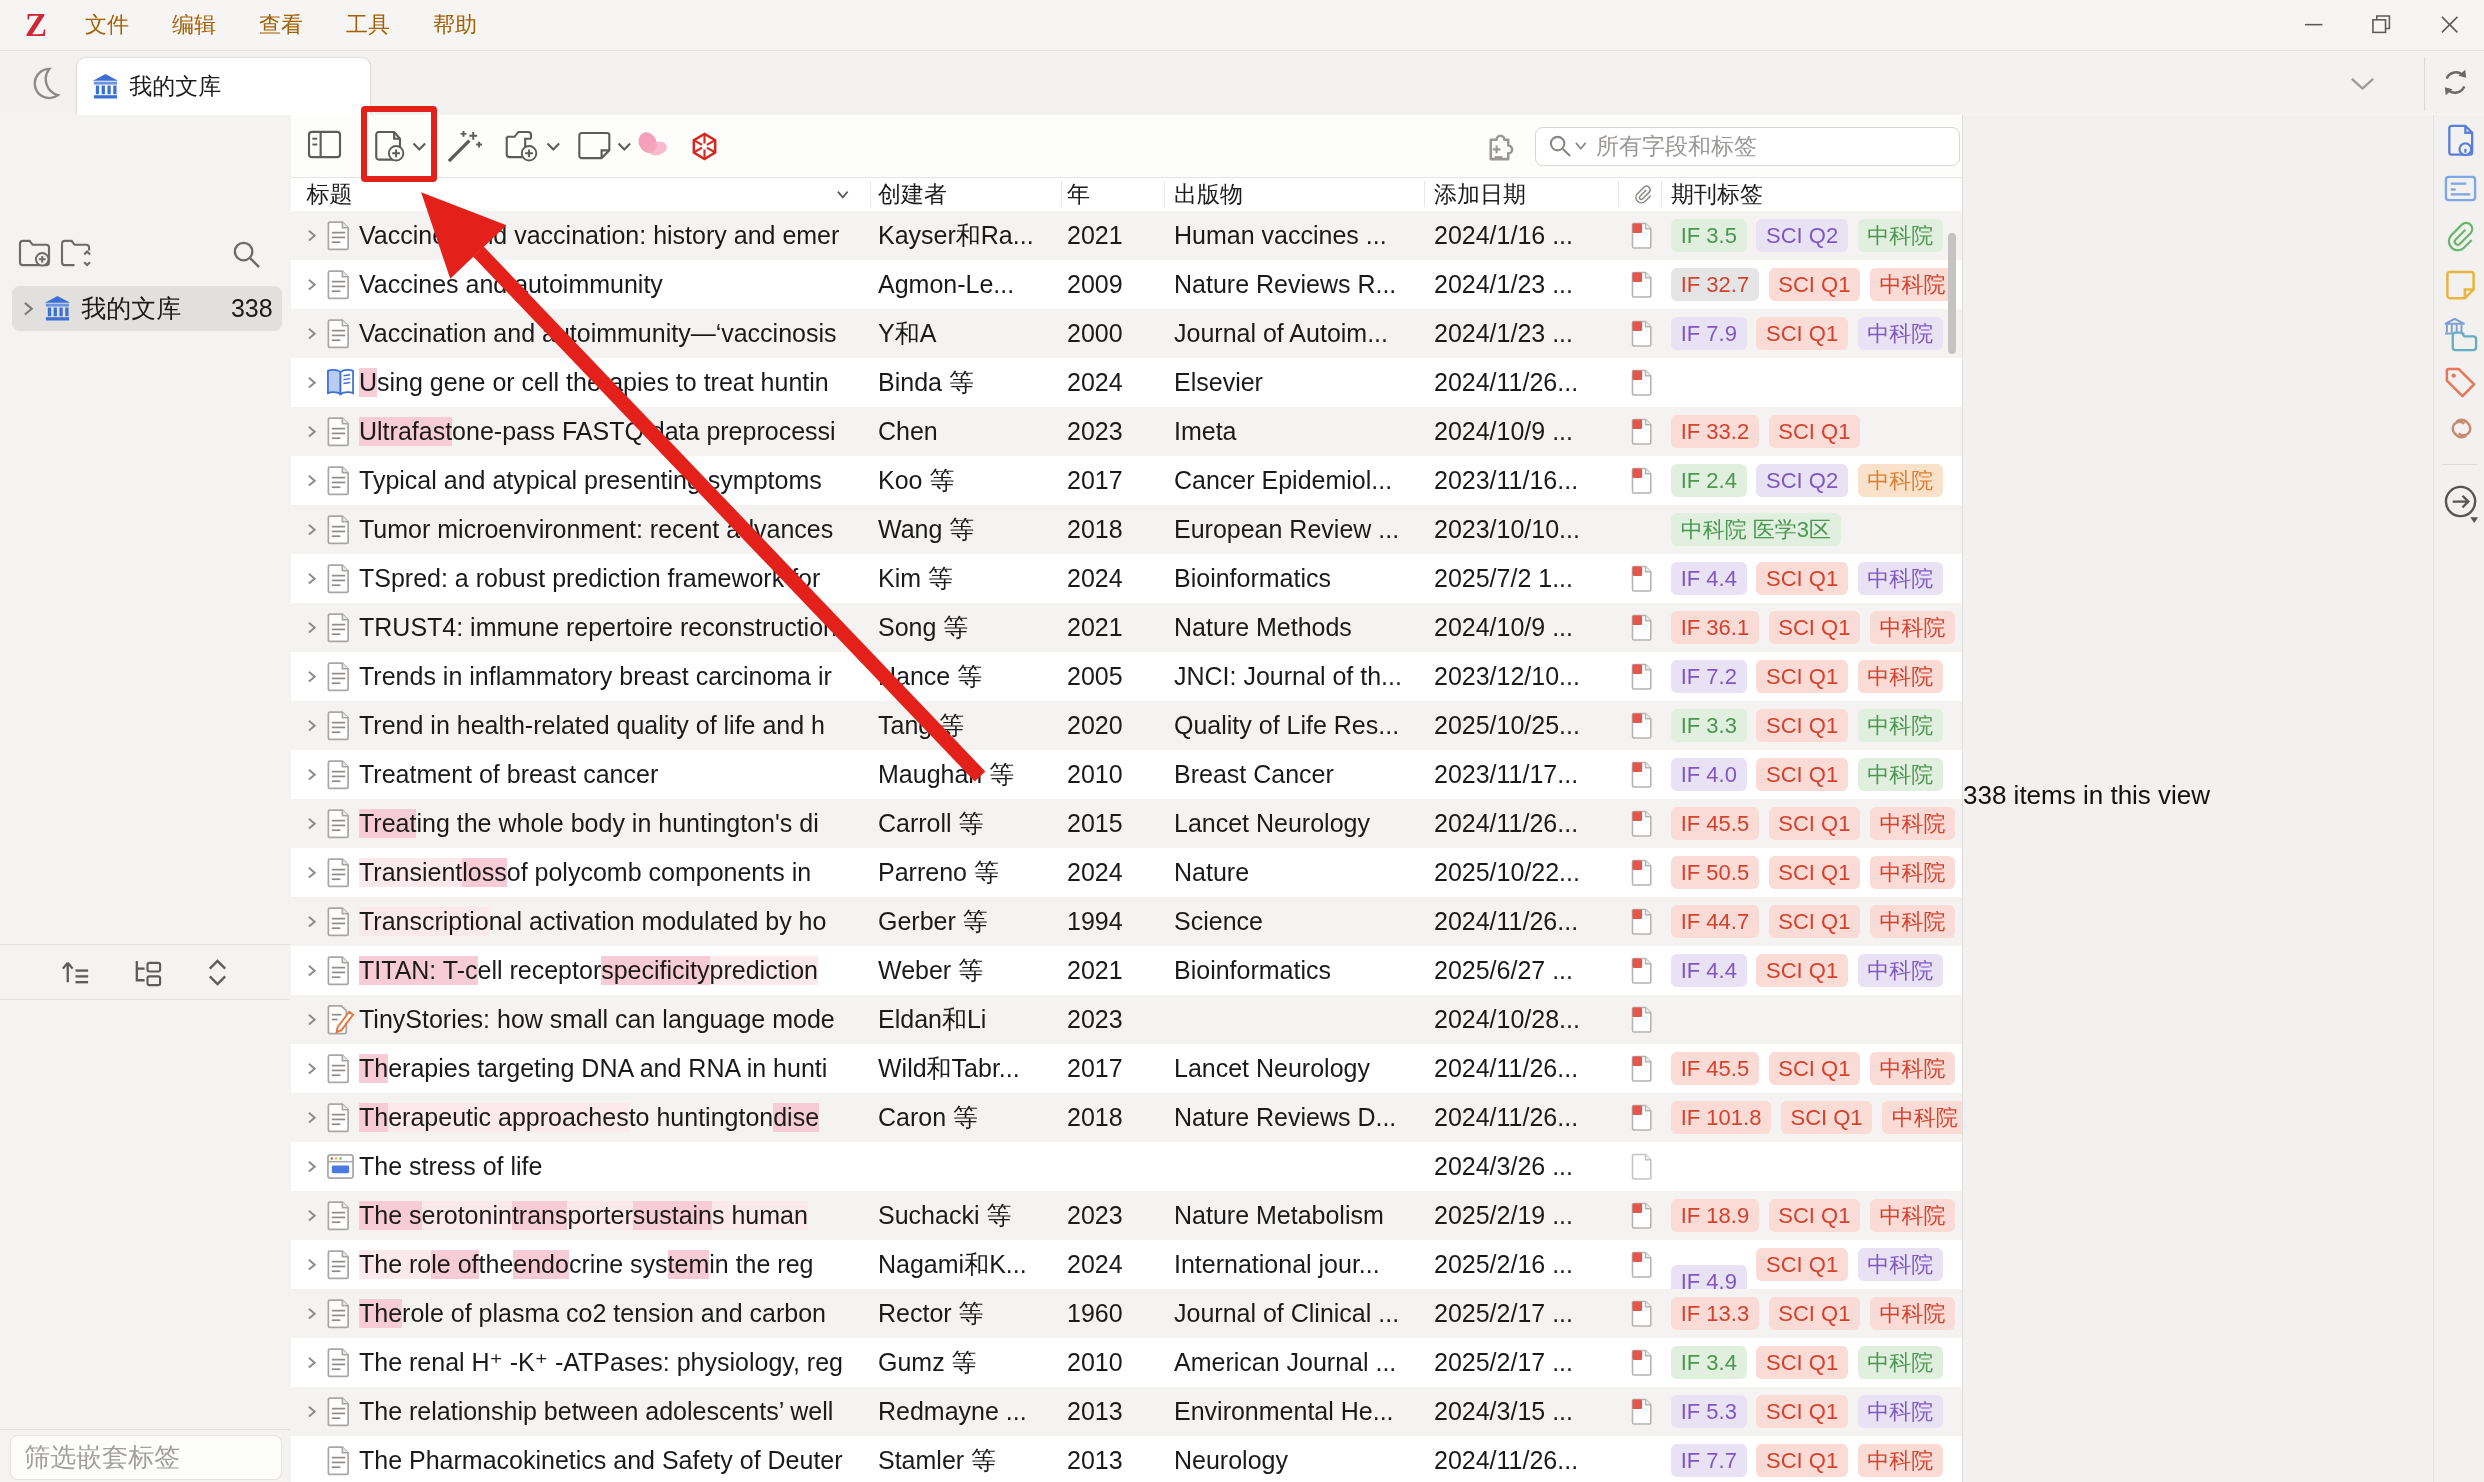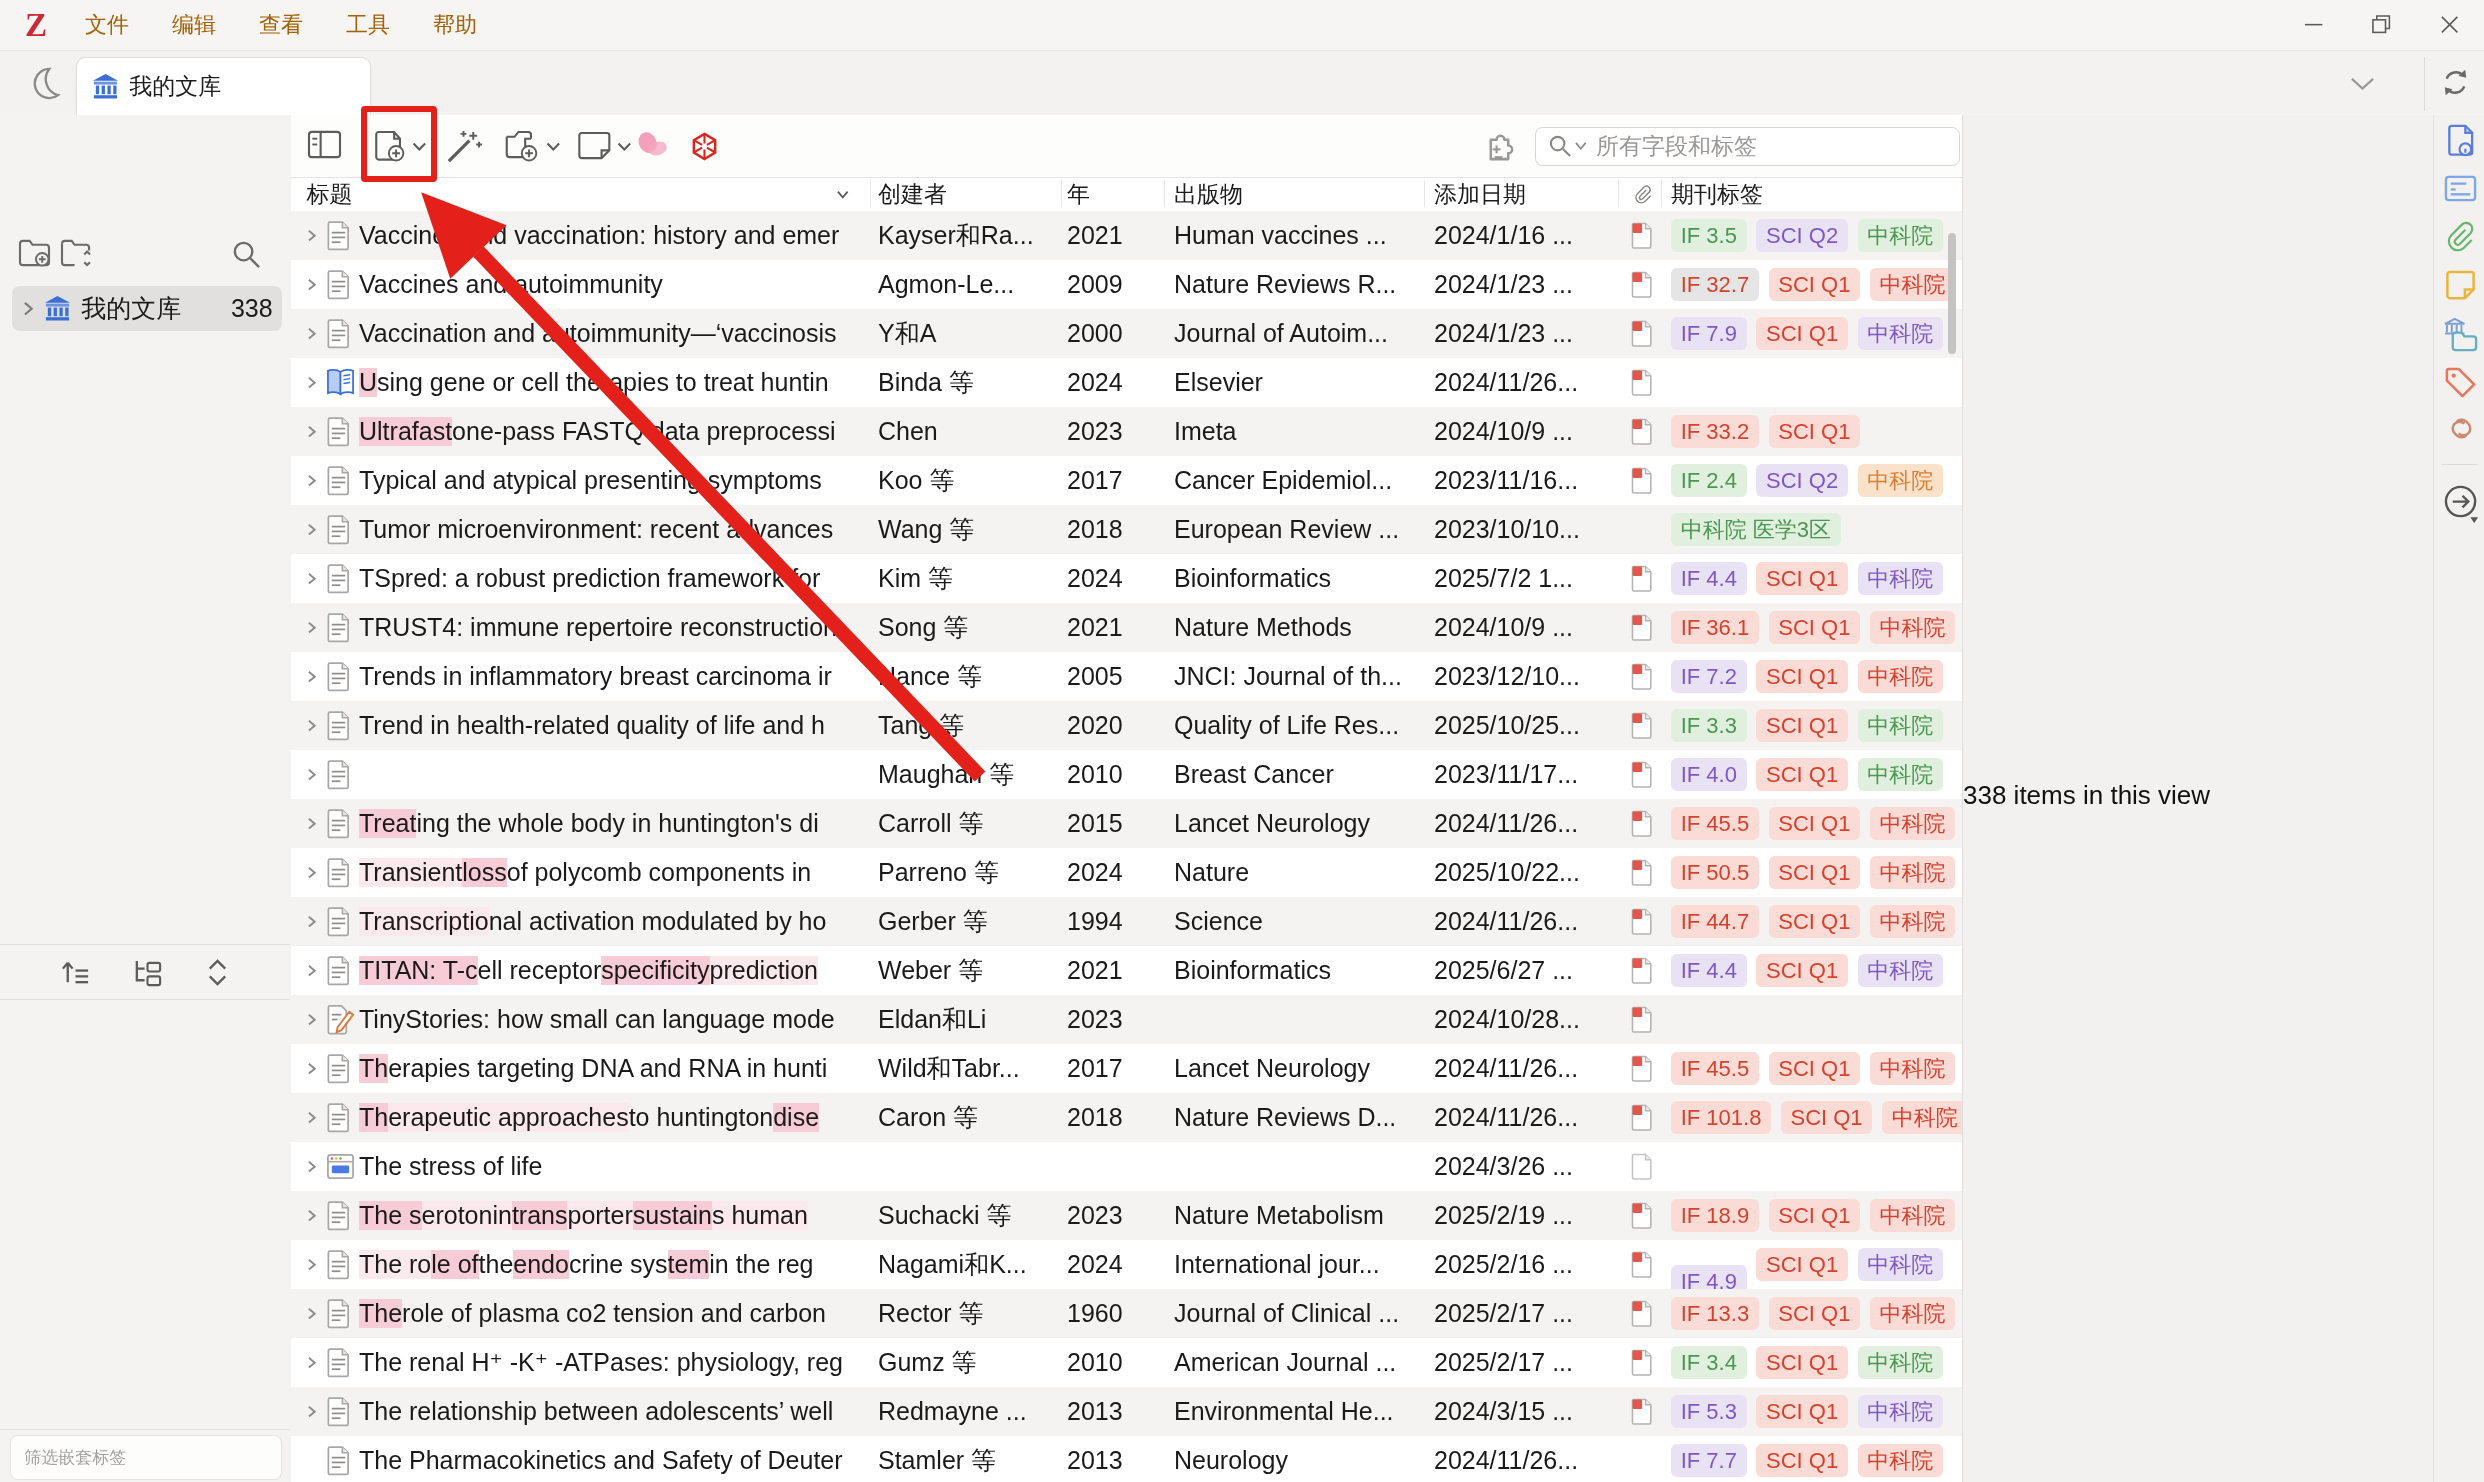--- a/index.html
+++ b/index.html
@@ -31,21 +31,21 @@
 
   
   .sb-top-icon{position:absolute;top:124px;}
   #sb-row-library{position:absolute;left:11.6px;top:171px;width:270px;height:45px;background:#e2e0de;border-radius:7.8px;display:flex;align-items:center;}
   #sb-row-library .exp{margin-left:9.7px;}
   #sb-row-library .lbl{font-size:25px;color:#1a1a1a;margin-left:9.7px;flex:1;}
   #sb-row-library .cnt{font-size:25px;color:#1a1a1a;margin-right:9px;}
   #sb-tools{position:absolute;left:0;top:829px;width:290px;height:56px;border-top:1px solid #e3e1df;border-bottom:1px solid #e3e1df;display:flex;align-items:center;justify-content:space-around;padding:0 39px;box-sizing:border-box;}
   #sb-filter-divider{position:absolute;left:0;top:1314px;width:290px;height:1px;background:#e3e1df;}
   #sb-filter{position:absolute;left:9.7px;top:1320px;width:272px;height:45px;background:#fdfdfc;border:1px solid #e5e3e1;border-radius:7.8px;display:flex;align-items:center;box-sizing:border-box;}
-  #sb-filter span{color:#a2a09e;font-size:17px;margin-left:13.6px;}
+  #sb-filter span{color:#a2a09e;font-size:26px;margin-left:13.6px;}
 
   
   #itoolbar{position:absolute;left:0;top:0;width:1671px;height:62px;background:#fdfdfc;border-bottom:1px solid #e6e4e2;}
   .tbico{position:absolute;top:13.6px;}
   #searchbox{position:absolute;left:1244px;top:11.6px;width:425px;height:39px;background:#ffffff;border:1px solid #d8d6d4;border-radius:7.8px;display:flex;align-items:center;box-sizing:border-box;}
   #searchbox .ph{color:#9a9896;font-size:23px;margin-left:7.8px;white-space:nowrap;overflow:hidden;}
 
   
   #theader{position:absolute;left:0;top:62px;width:1671px;height:34px;background:#ffffff;border-bottom:1px solid #ebe9e7;font-size:23px;color:#1c1c1c;}
   #theader .h{position:absolute;top:0;height:34px;display:flex;align-items:center;white-space:nowrap;}
@@ -709,20 +709,23 @@
           </div>
     <div class="cell c-ico">
             <svg width="25" height="31" viewBox="0 0 26 32">
               <path d="M4 2h13l6 6v21a1.5 1.5 0 0 1-1.5 1.5H4A1.5 1.5 0 0 1 2.5 29V3.5A1.5 1.5 0 0 1 4 2z" fill="#fff" stroke="#a9a7a5" stroke-width="1.8"></path>
               <path d="M17 2v6h6" fill="#e9e7e5" stroke="#a9a7a5" stroke-width="1.6"></path>
               <line x1="6" y1="13" x2="20" y2="13" stroke="#8f8d8b" stroke-width="1.8"></line>
               <line x1="6" y1="18" x2="20" y2="18" stroke="#8f8d8b" stroke-width="1.8"></line>
               <line x1="6" y1="23" x2="15" y2="23" stroke="#8f8d8b" stroke-width="1.8"></line>
             </svg>
           </div>
+    <div class="cell c-title">
+            <span>Treatment of breast cancer</span>
+          </div>
     <div class="cell c-creator">Maughan 等</div>
     <div class="cell c-year">2010</div>
     <div class="cell c-pub">Breast Cancer</div>
     <div class="cell c-date">2023/11/17...</div>
     <div class="cell c-att">
             <svg width="21.3" height="27" viewBox="0 0 22 28">
               <path d="M3 1.5h12l5.5 5.5v18.5a1.5 1.5 0 0 1-1.5 1.5H3A1.5 1.5 0 0 1 1.5 25.5v-22A1.5 1.5 0 0 1 3 1.5z" fill="#fff" stroke="#b5b3b1" stroke-width="1.6"></path>
               <path d="M15 1.5V7h5.5" fill="#eee" stroke="#b5b3b1" stroke-width="1.4"></path>
               <rect x="1.5" y="1.5" width="10" height="10" rx="1.5" fill="#e2574c"></rect>
             </svg>

